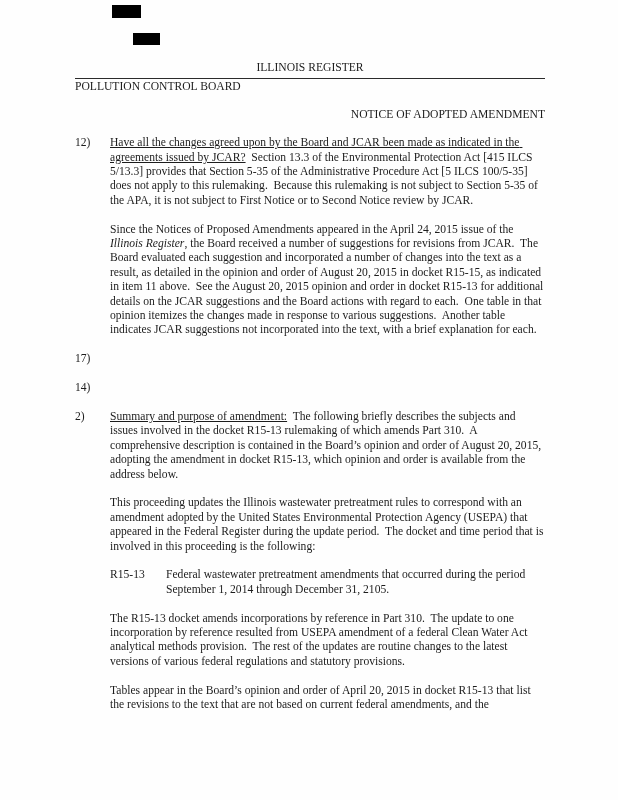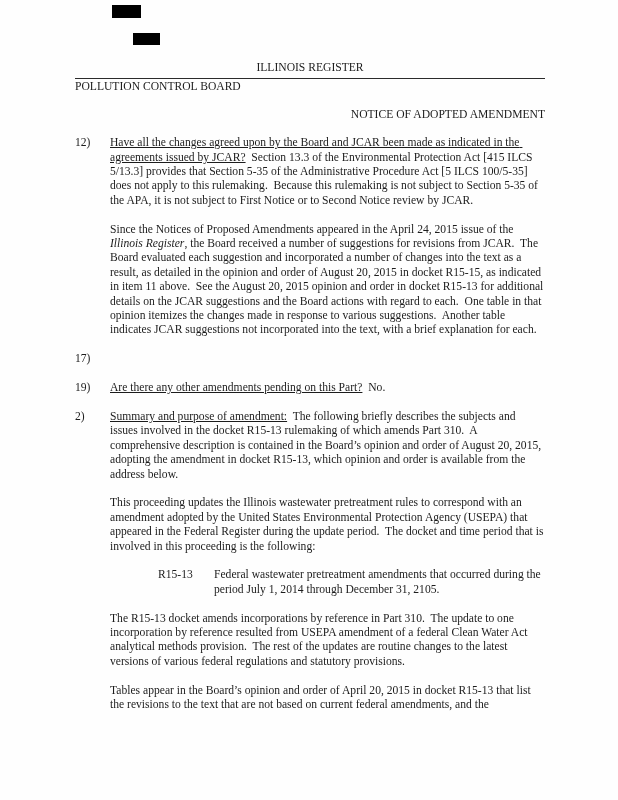--- a/index.html
+++ b/index.html
@@ -33,21 +33,21 @@
     display: flex;
     padding: 0 73px 0 75px;
     margin-bottom: 14.4px;
   }
   .num { width: 35px; flex: none; }
   .content { flex: 1; min-width: 0; font-family: Liberation Serif, serif; }
   .content p { white-space: pre-wrap; margin-bottom: 14.4px; }
   .content p:last-child { margin-bottom: 0; }
 
   .docket { display: flex; margin-bottom: 14.4px; }
-  .docket-code { width: 56px; flex: none; margin-left: 48px; }
+  .docket-code { width: 56px; flex: none; }
   .docket-desc { flex: 1; white-space: pre-wrap; }
 
   .u  { text-decoration: underline; }
   .it { font-style: italic; }
 </style>
 </head>
 <body>
 
 <div class="page">
 
@@ -66,33 +66,30 @@
       <p><span class="u">Have all the changes agreed upon by the Board and JCAR been made as indicated in the agreements issued by JCAR?</span><span>  Section 13.3 of the Environmental Protection Act [415 ILCS 5/13.3] provides that Section 5-35 of the Administrative Procedure Act [5 ILCS 100/5-35] does not apply to this rulemaking.  Because this rulemaking is not subject to Section 5-35 of the APA, it is not subject to First Notice or to Second Notice review by JCAR.</span></p>
       <p><span>Since the Notices of Proposed Amendments appeared in the April 24, 2015 issue of the </span><span class="it">Illinois Register</span><span>, the Board received a number of suggestions for revisions from JCAR.  The Board evaluated each suggestion and incorporated a number of changes into the text as a result, as detailed in the opinion and order of August 20, 2015 in docket R15-15, as indicated in item 11 above.  See the August 20, 2015 opinion and order in docket R15-13 for additional details on the JCAR suggestions and the Board actions with regard to each.  One table in that opinion itemizes the changes made in response to various suggestions.  Another table indicates JCAR suggestions not incorporated into the text, with a brief explanation for each.</span></p>
     </div>
   </div>
 
   <div class="item">
     <div class="num">17)</div>
   </div>
 
   <div class="item">
-    <div class="num">19)</div>
-    <div class="content">
-      <p><span class="u">Are there any other amendments pending on this Part?</span><span>  No.</span></p>
-    </div>
+    <div class="num">14)</div>
   </div>
 
   <div class="item">
     <div class="num">2)</div>
     <div class="content">
       <p><span class="u">Summary and purpose of amendment:</span><span>  The following briefly describes the subjects and issues involved in the docket R15-13 rulemaking of which amends Part 310.  A comprehensive description is contained in the Board’s opinion and order of August 20, 2015, adopting the amendment in docket R15-13, which opinion and order is available from the address below.</span></p>
       <p>This proceeding updates the Illinois wastewater pretreatment rules to correspond with an amendment adopted by the United States Environmental Protection Agency (USEPA) that appeared in the Federal Register during the update period.  The docket and time period that is involved in this proceeding is the following:</p>
       <div class="docket">
         <div class="docket-code">R15-13</div>
-        <div class="docket-desc">Federal wastewater pretreatment amendments that occurred during the period July 1, 2014 through December 31, 2105.</div>
+        <div class="docket-desc">Federal wastewater pretreatment amendments that occurred during the period September 1, 2014 through December 31, 2105.</div>
       </div>
       <p>The R15-13 docket amends incorporations by reference in Part 310.  The update to one incorporation by reference resulted from USEPA amendment of a federal Clean Water Act analytical methods provision.  The rest of the updates are routine changes to the latest versions of various federal regulations and statutory provisions.</p>
       <p>Tables appear in the Board’s opinion and order of April 20, 2015 in docket R15-13 that list the revisions to the text that are not based on current federal amendments, and the</p>
     </div>
   </div>
 
 </div>
 
 </body></html>

